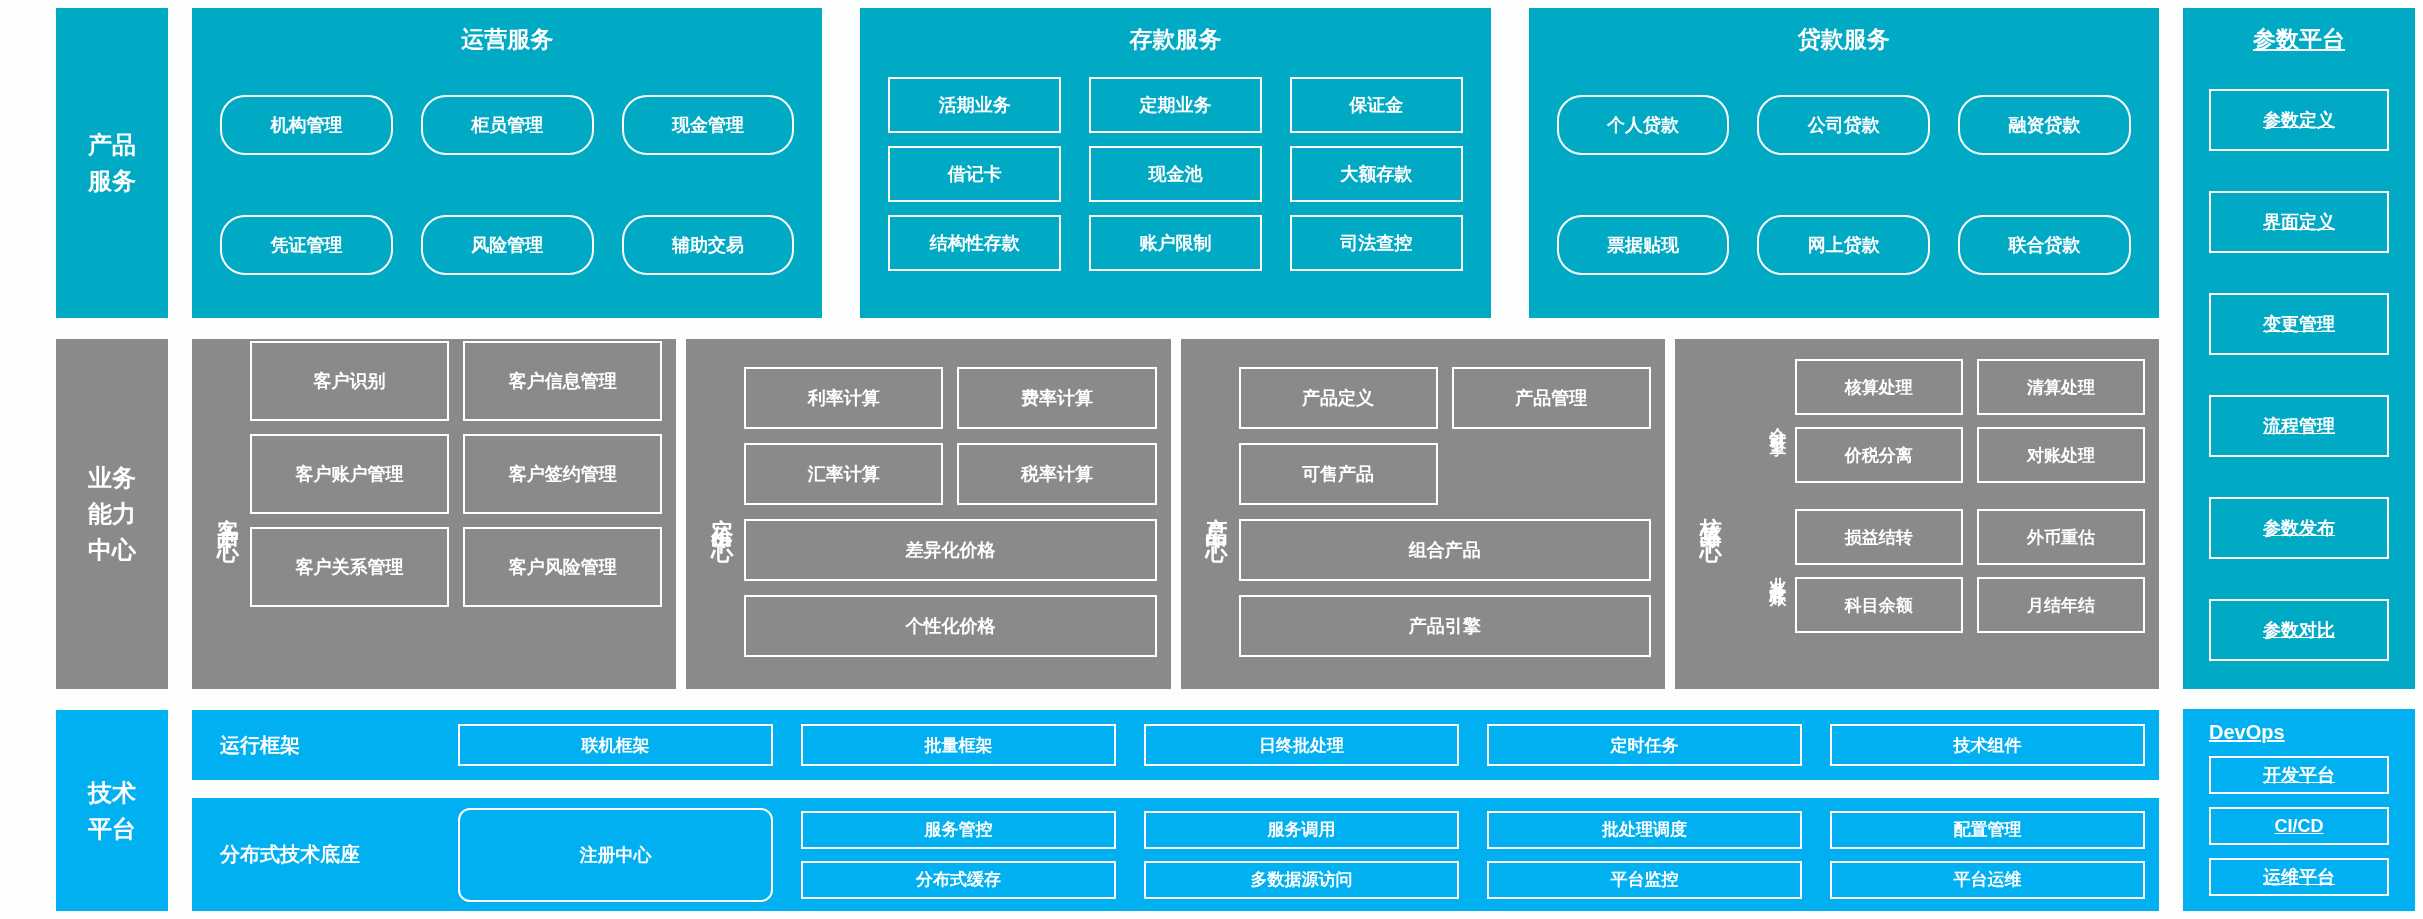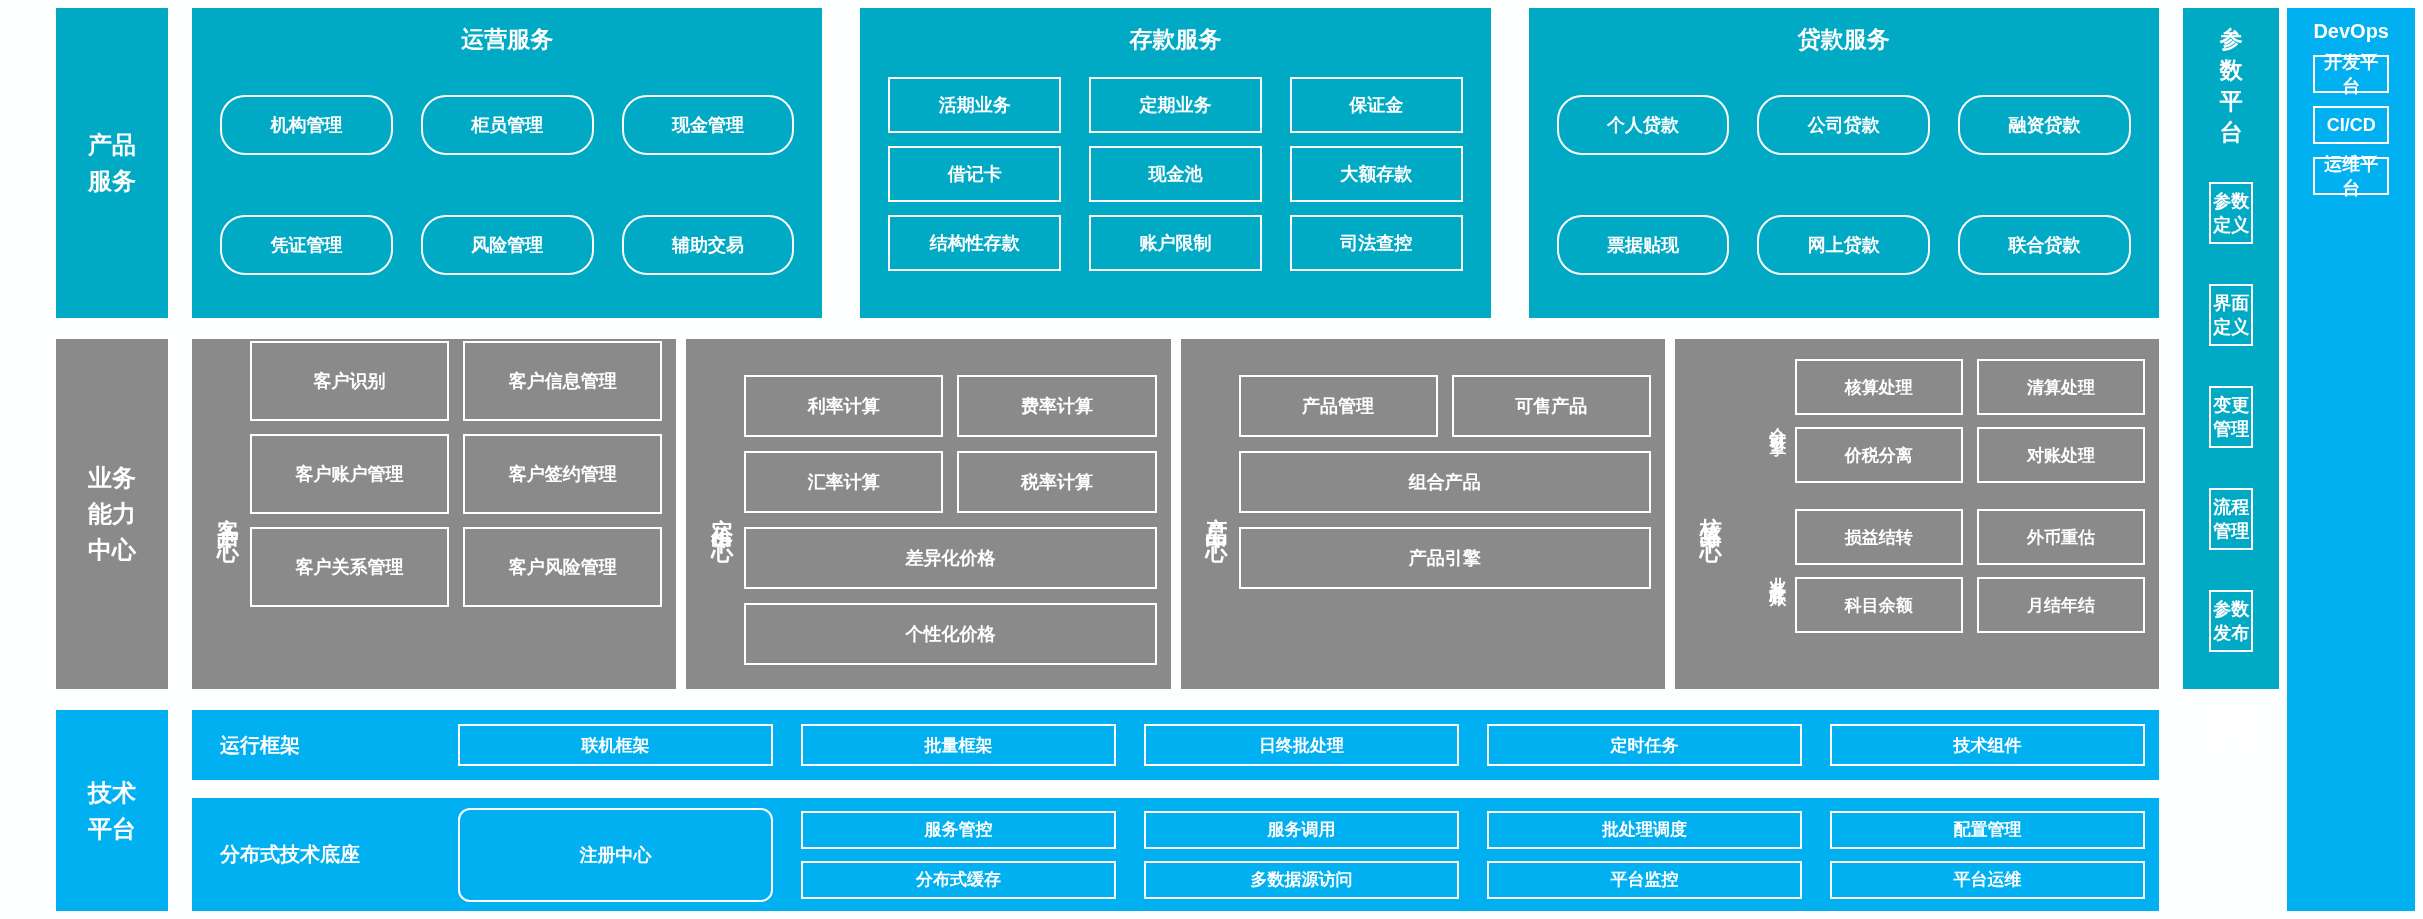--- a/index.html
+++ b/index.html
@@ -3,21 +3,21 @@
 <meta charset="utf-8">
 <style>
   * { margin:0; padding:0; box-sizing:border-box; }
   html,body { background:#fdffff; }
   body { font-family:"Liberation Sans","DejaVu Sans",sans-serif; font-weight:bold; color:#fff; }
   .page { position:relative; width:2423px; height:919px; padding:8px; display:flex; gap:24px; background:#fdffff; }
 
   
   .col-left  { width:160px; flex:0 0 160px; display:flex; flex-direction:column; gap:21px;padding-left:48px; }
   .col-center{ flex:1; display:flex; flex-direction:column; gap:21px; }
-  .col-right { width:232px; flex:0 0 232px; display:flex; flex-direction:row; gap:8px; }
+  .col-right { width:232px; flex:0 0 232px; display:flex; flex-direction:column; gap:20px;text-decoration:underline; }
 
   
   .teal { background:#00a9c4; }
   .gray { background:#8a8a8a; }
   .blue { background:#00b0f0; }
 
   
   .rail-label { display:flex; align-items:center; justify-content:center; text-align:center; }
   .rail-label .wrap2 { width:2em; font-size:24px; line-height:1.5; word-break:break-all; }
   .rail-1 { height:310px; }
@@ -43,21 +43,21 @@
 
   
   .row2 { height:350px; display:flex; gap:10px; }
   .center-block { flex:1; display:flex; padding:0 14px; }
   .vlabel { display:flex; align-items:center; justify-content:center; flex:0 0 44px; }
   .vtext { writing-mode:vertical-rl; text-orientation:upright; font-size:22px; letter-spacing:7px; }
   .vtext-sm { writing-mode:vertical-rl; text-orientation:upright; font-size:17px; letter-spacing:4px; }
   .cgrid { flex:1; display:grid; grid-template-columns:1fr 1fr; column-gap:14px; align-content:start; }
   .cust-grid { padding-top:2px; row-gap:13px; }
   .cust-grid .box { height:80px; }
-  .pp-grid { padding-top:36px; row-gap:14px; }
+  .pp-grid { padding-top:28px; row-gap:14px; }
   .pp-grid .box { height:62px; }
   .span2 { grid-column:1 / span 2; }
   .acct { flex-direction:column; padding-top:20px; padding-bottom:20px; display:flex; }
   .acct-inner { display:flex; flex:1;gap:28px; }
   .acct-col { flex:1; display:flex; flex-direction:column; gap:26px; }
   .acct-group { display:flex; }
   .acct-vlabel { flex:0 0 34px; display:flex; align-items:center; justify-content:center; }
   .acct-grid { flex:1; display:grid; grid-template-columns:1fr 1fr; gap:12px 14px; }
   .acct-grid .box { height:56px; font-size:17px; }
 
@@ -166,20 +166,21 @@
           <div class="box span2">差异化价格</div>
           <div class="box span2">个性化价格</div>
         </div>
       </div>
 
       <div class="center-block gray">
         <div class="vlabel">
           <span class="vtext">产品中心</span>
         </div>
         <div class="cgrid pp-grid">
+          <div class="box">产品定义</div>
           <div class="box">产品管理</div>
           <div class="box">可售产品</div>
           <div class="box span2">组合产品</div>
           <div class="box span2">产品引擎</div>
         </div>
       </div>
 
       <div class="center-block gray acct">
         <div class="acct-inner">
           <div class="vlabel">

